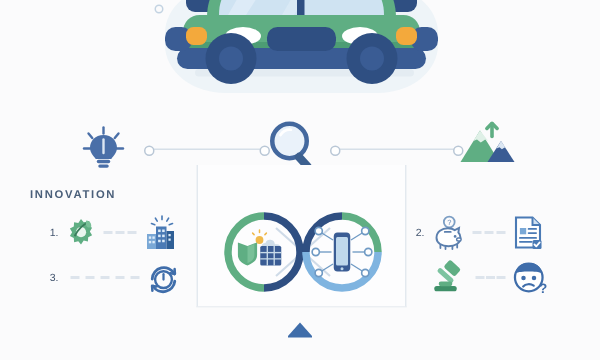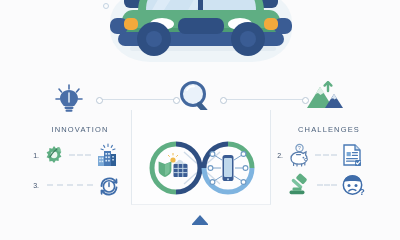--- a/index.html
+++ b/index.html
@@ -29,21 +29,21 @@
   .node.n3{left:220px;} .node.n4{left:302px;}
 
   .top-icon{position:absolute;}
   .icon-bulb{left:54px;top:84px;}
   .icon-magnifier{left:178px;top:80px;}
   .icon-mountain{left:305px;top:82px;}
 
   
   .col-title{
     position:absolute;font-size:7.5px;letter-spacing:1.15px;
-    color:#4a5f7a;font-weight:400;text-align:center;white-space:nowrap;
+    color:#4a5f7a;font-weight:700;text-align:left;white-space:nowrap;
   }
   .t-innov{left:20px;top:125px;width:120px;}
   .t-feat{left:150px;top:125px;width:100px;}
   .t-chal{left:270px;top:125px;width:118px;}
 
   
   .features-card{
     position:absolute;left:131px;top:110px;width:138px;height:94px;
     background:#fdfdfe;border-left:1px solid #e3e9ef;border-right:1px solid #e3e9ef;
     border-bottom:1px solid #eceff3;
@@ -146,21 +146,20 @@
       <path d="M29 12 L26 17 L28 16.2 L29.6 17.5 L31.4 16.3 L32.4 17 Z" fill="#dbe6f2"></path>
       <g stroke="#5fae83" stroke-width="2.4" stroke-linecap="round">
         <line x1="23" y1="9" x2="23" y2="0.5"></line>
       </g>
       <path d="M19.6 3.6 L23 0.2 L26.4 3.6" fill="none" stroke="#5fae83" stroke-width="2.4" stroke-linecap="round" stroke-linejoin="round"></path>
     </svg>
   </div>
 
   <div class="col-title t-innov">INNOVATION</div>
   <div class="col-title t-feat">FEATURES</div>
-  <div class="col-title t-chal">CHALLENGES</div>
 
   <div class="features-card">
     <div class="rings">
       <svg width="112" height="56" viewBox="0 0 112 56">
 
         <line x1="38" y1="12" x2="74" y2="44" stroke="#cfdbe8" stroke-width="1.4"></line>
         <line x1="74" y1="12" x2="38" y2="44" stroke="#cfdbe8" stroke-width="1.4"></line>
 
         <g fill="none" stroke-width="5">
           <path d="M30 4 A24 24 0 0 0 6 28" stroke="#5fae83"></path>

